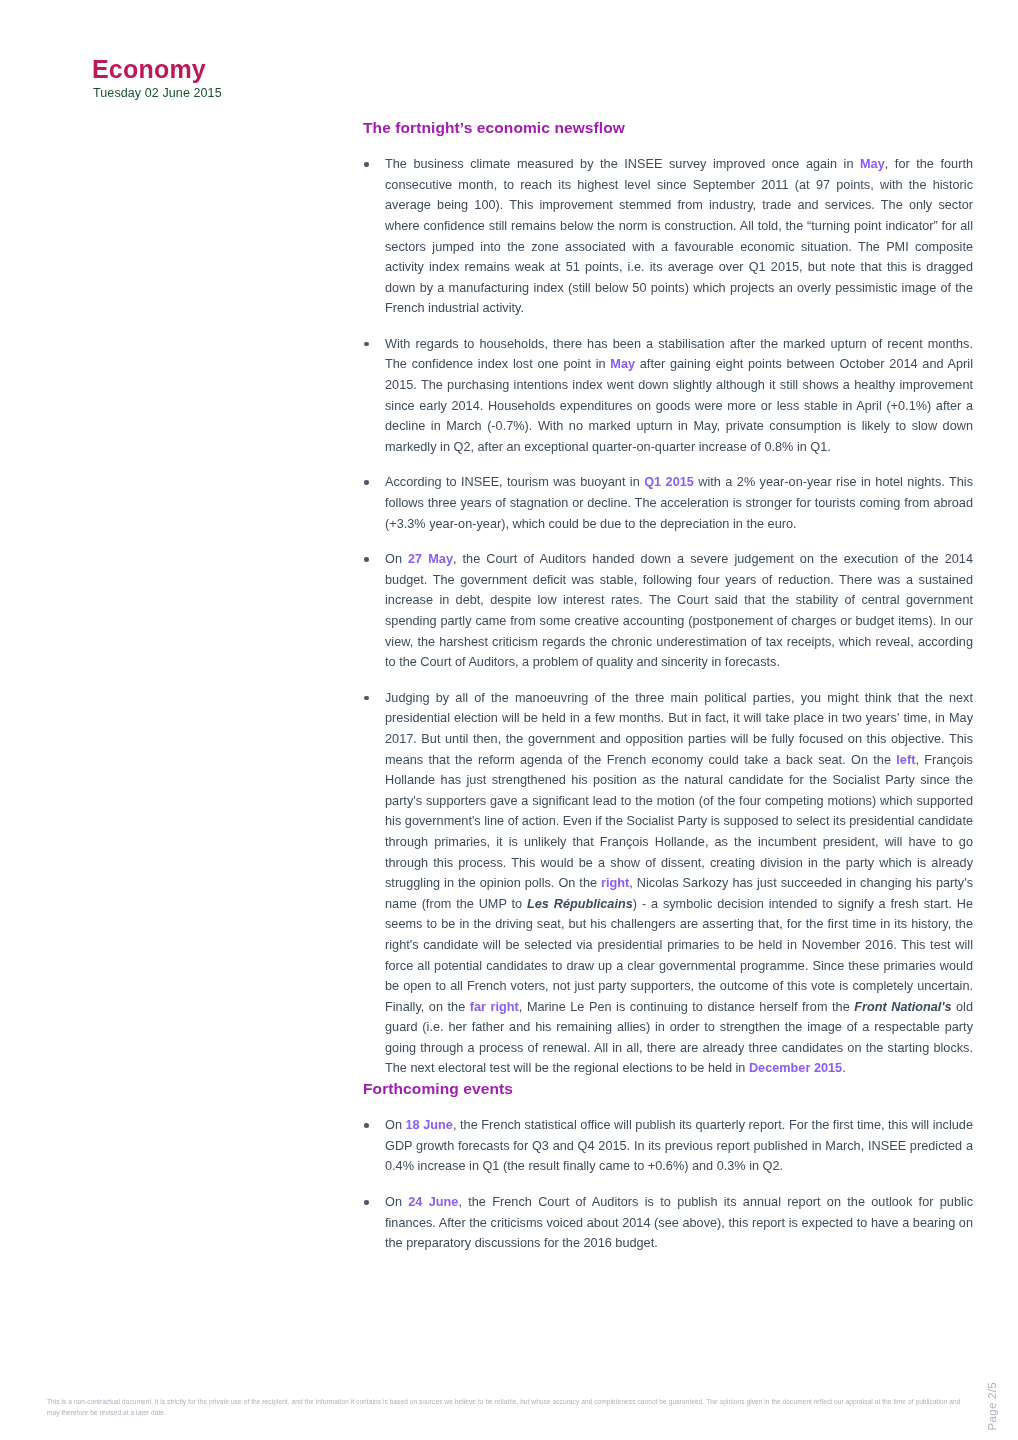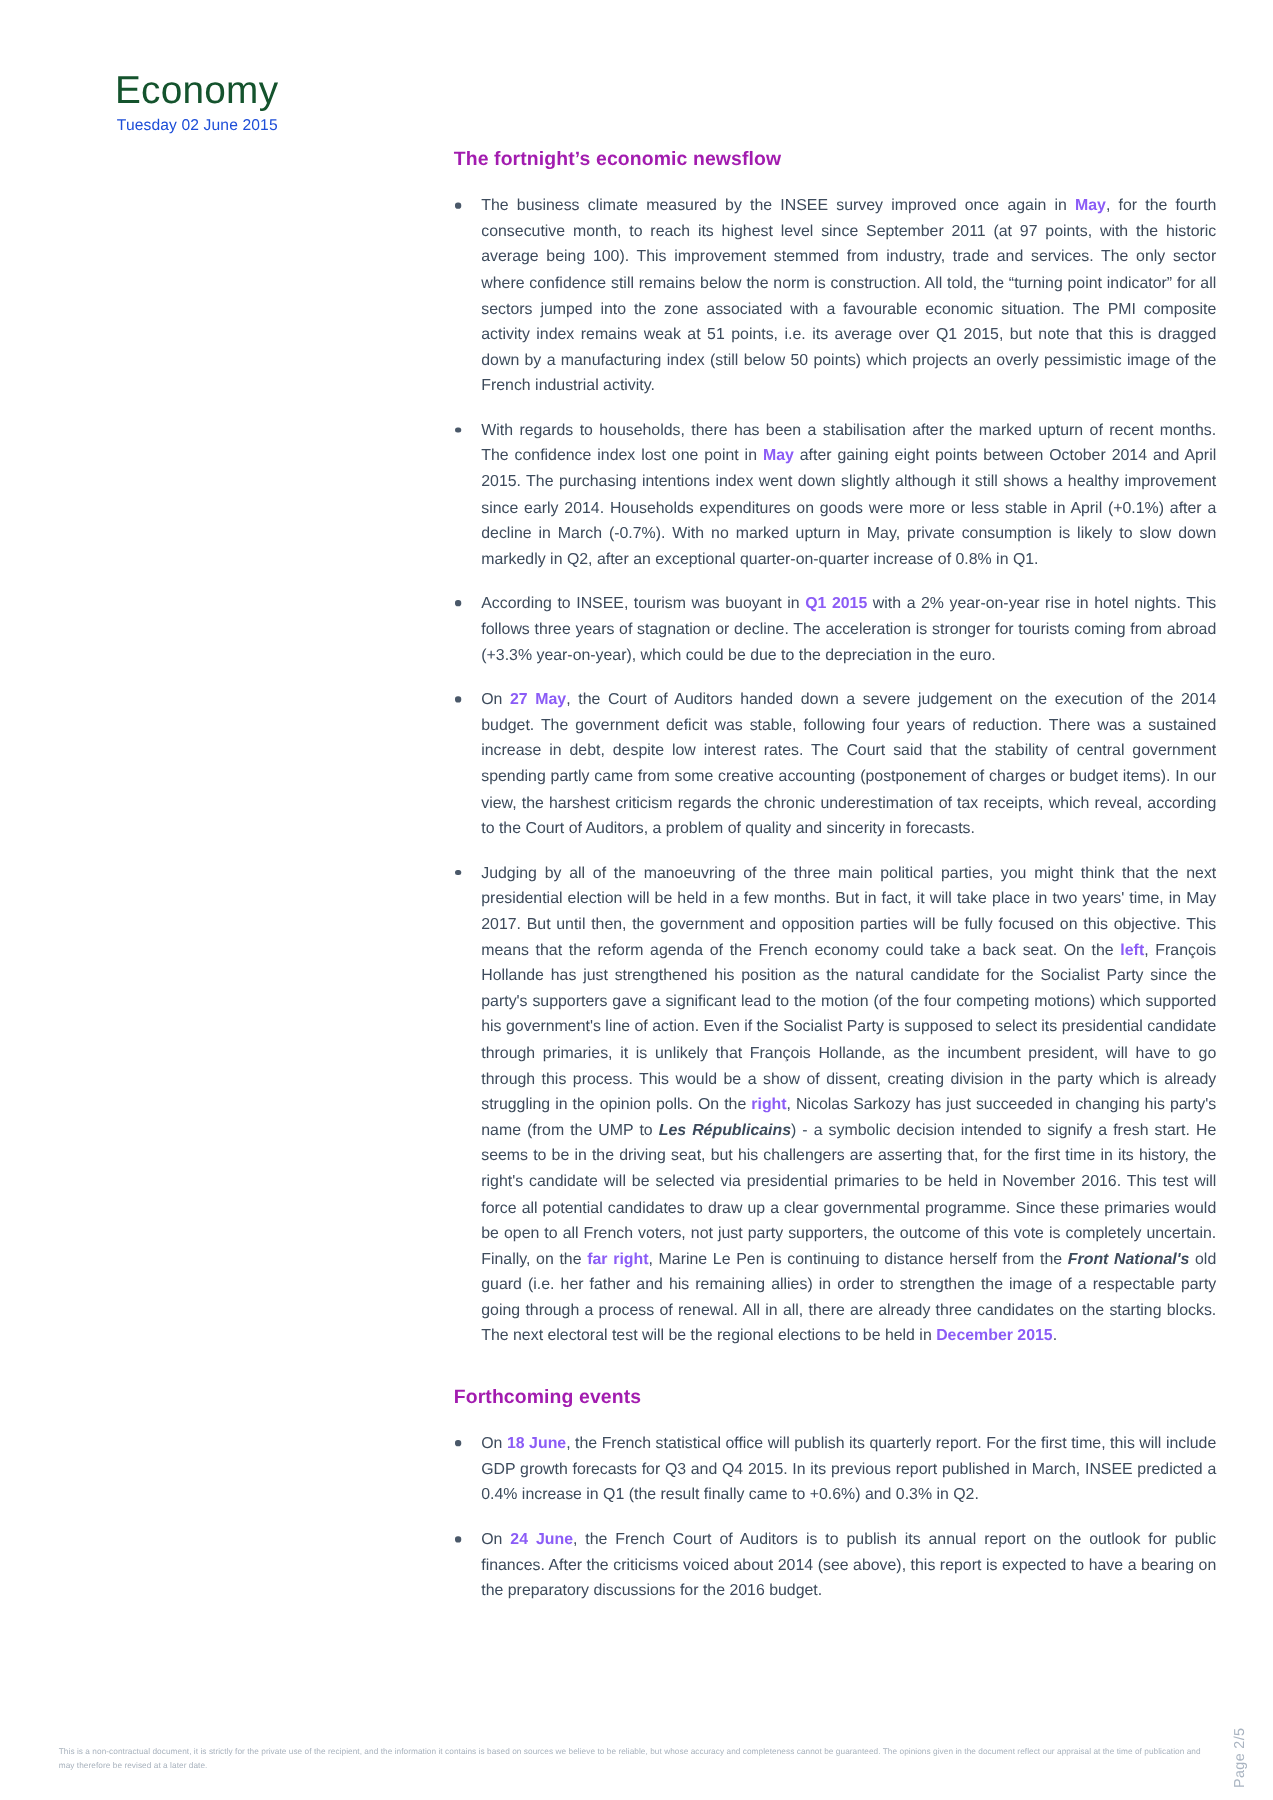--- a/index.html
+++ b/index.html
@@ -32,32 +32,32 @@
     top: 0;
     width: 1018px;
     height: 120px;
   }
   .header-titles {
     position: absolute;
     left: 92px;
     top: 55px;
   }
   .doc-title {
-    font-size: 31px;
-    font-weight: 400;
+    font-size: 25px;
+    font-weight: 700;
     letter-spacing: 0.2px;
-    color: #14532d;
+    color: #be185d;
     line-height: 1.12;
     margin: 0;
     white-space: nowrap;
   }
   .doc-date {
     font-size: 12.5px;
     font-weight: 400;
-    color: #1d4ed8;
+    color: #14532d;
     margin: 3px 0 0 1px;
     letter-spacing: 0.1px;
     white-space: nowrap;
     text-align: center;
   }
 
   
   .logo-wrap {
     position: absolute;
     right: 28px;
@@ -76,21 +76,20 @@
   }
   .section-heading {
     font-size: 15.5px;
     font-weight: bold;
     color: #a21caf;
     letter-spacing: 0.1px;
     margin: 0 0 16px 0;
     line-height: 1.3;
   }
   .section-heading.second {
-    margin-top: 29px;
   }
 
   ul.bullets {
     list-style: none;
     margin: 0;
     padding: 0;
   }
   ul.bullets > li {
     position: relative;
     padding-left: 22px;

